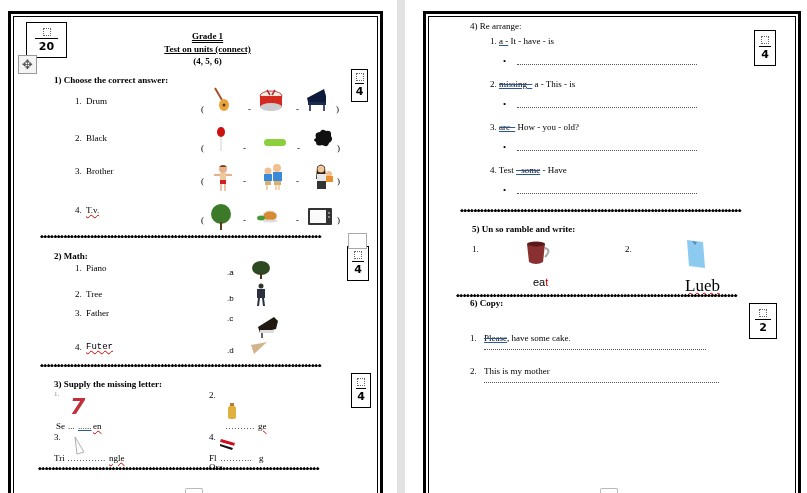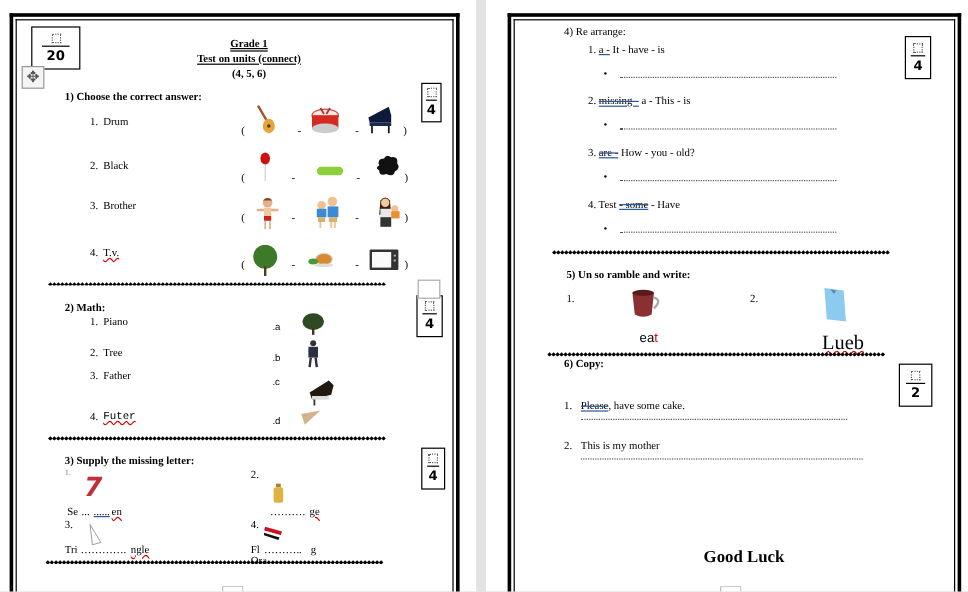--- a/index.html
+++ b/index.html
@@ -344,17 +344,16 @@
   </div>
 
   <div class="abs t" style="left:65px; top:333px;">1.</div>
   <div class="abs t" style="left:79px; top:333px;"><span class="blueline" style="text-decoration-line: underline line-through;">Please</span><span>, have some cake.</span></div>
   <div class="dots" style="left:79px; top:349px; width:222px;"></div>
 
   <div class="abs t" style="left:65px; top:366px;">2.</div>
   <div class="abs t" style="left:79px; top:366px;">This is my mother</div>
   <div class="dots" style="left:79px; top:382px; width:235px;"></div>
 
-  <div class="abs b center" style="left:160px; top:457px; width:110px; font-size:14px;">Good Luck</div>
   <div class="footer-icon" style="left:195px; top:488px;"></div>
 </div>
 
 <div style="position:absolute; left:397px; top:0; width:8px; height:493px; background:#e2e2e2;"></div>
 
 </body></html>

